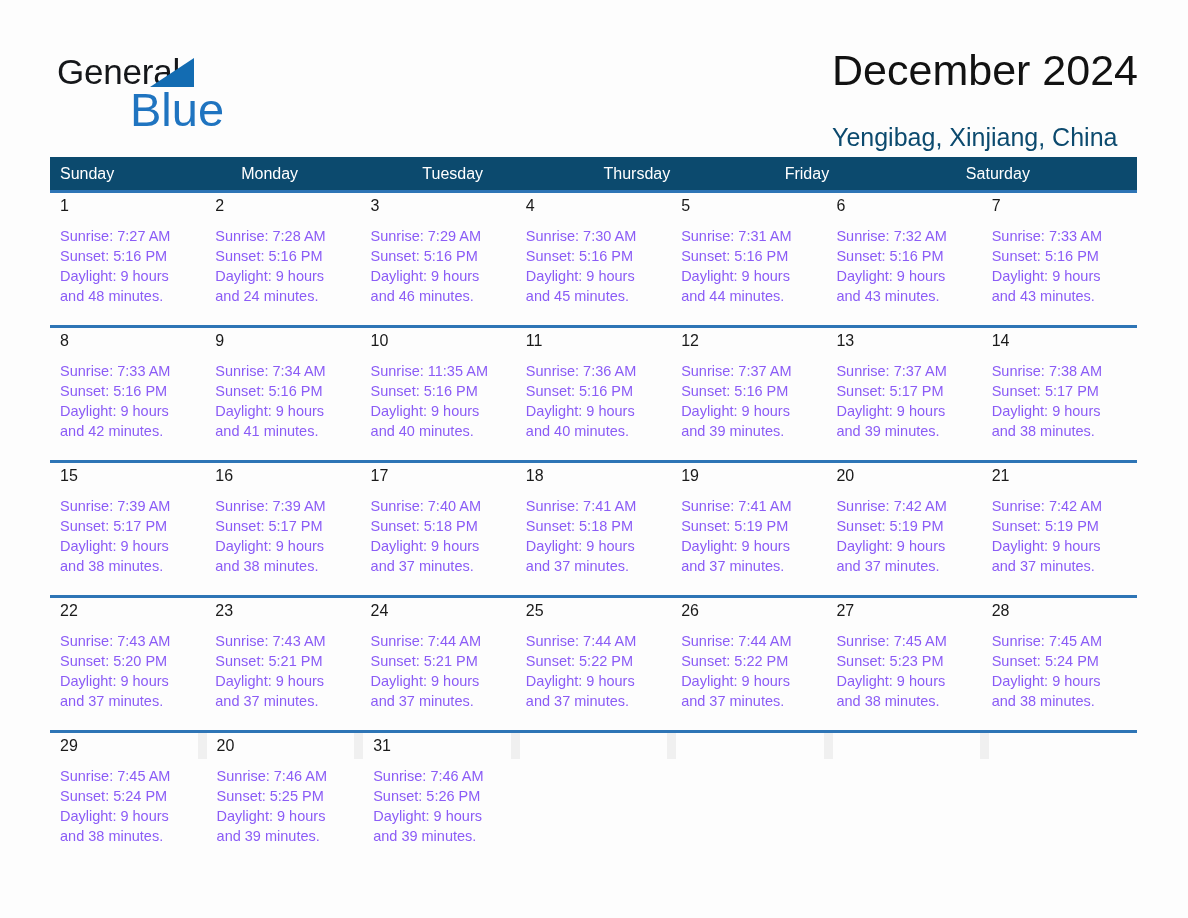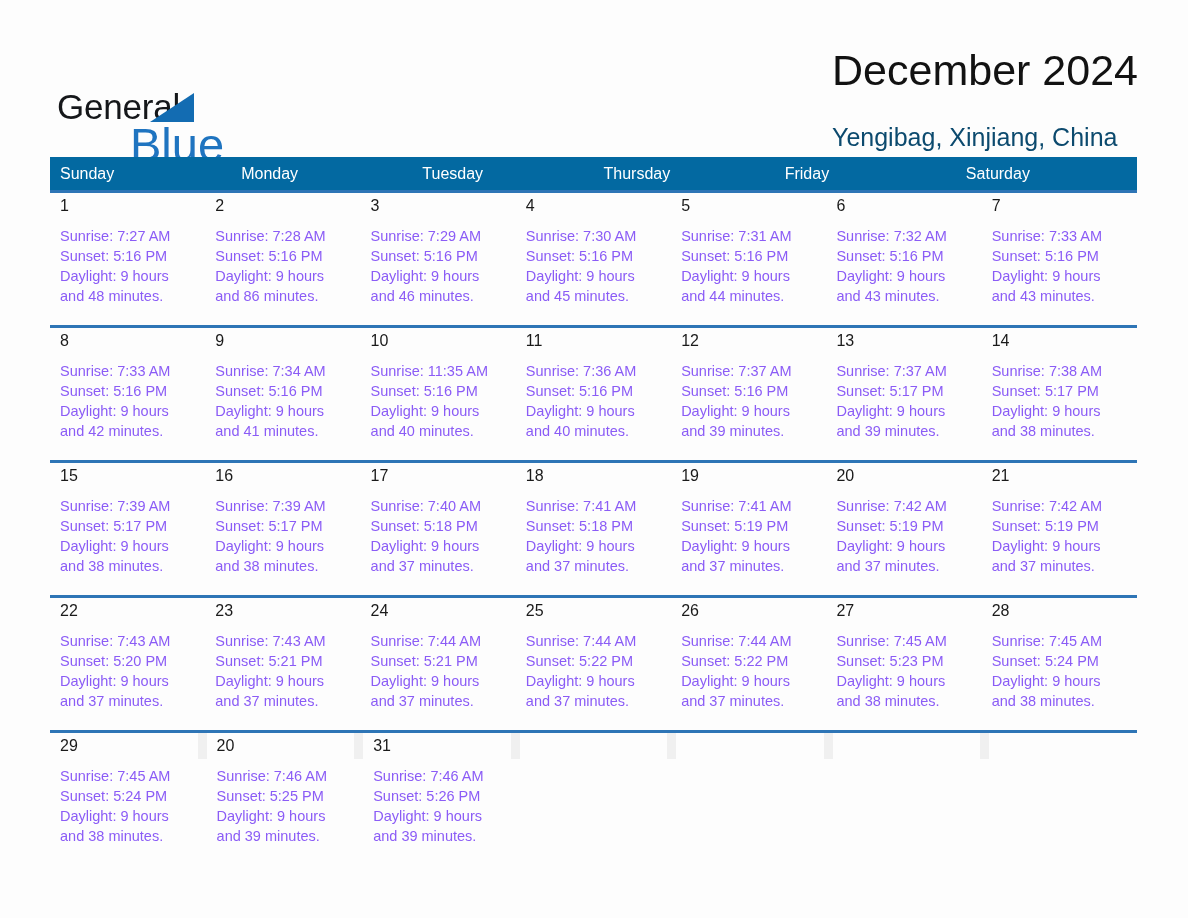--- a/index.html
+++ b/index.html
@@ -31,21 +31,20 @@
     width: 1188px;
     height: 152px;
   }
 
   .brand {
     position: absolute;
     left: 57px;
     top: 52px;
     width: 330px;
     height: 80px;
-    margin-top: 35px;
   }
   .brand-line1 {
     position: relative;
     height: 40px;
     line-height: 40px;
     font-size: 35px;
     color: #15171a;
     letter-spacing: -0.2px;
     white-space: nowrap;
   }
@@ -96,21 +95,21 @@
   
   .calendar {
     position: absolute;
     left: 50px;
     top: 157px;
     width: 1087px;
   }
 
   .weekday-row {
     display: flex;
-    background: #0369a1;
+    background: #0c4a6e;
     height: 33px;
   }
   .weekday-cell {
     flex: 1 1 0;
     min-width: 0;
     color: #ffffff;
     font-size: 16px;
     line-height: 33px;
     padding-left: 10px;
     box-sizing: border-box;
@@ -217,21 +216,21 @@
             <div>Daylight: 9 hours</div>
             <div>and 48 minutes.</div>
           </div>
         </div>
         <div class="day-cell">
           <div class="day-num">2</div>
           <div class="day-info">
             <div>Sunrise: 7:28 AM</div>
             <div>Sunset: 5:16 PM</div>
             <div>Daylight: 9 hours</div>
-            <div>and 86 minutes.</div>
+            <div>and 24 minutes.</div>
           </div>
         </div>
         <div class="day-cell">
           <div class="day-num">3</div>
           <div class="day-info">
             <div>Sunrise: 7:29 AM</div>
             <div>Sunset: 5:16 PM</div>
             <div>Daylight: 9 hours</div>
             <div>and 46 minutes.</div>
           </div>

